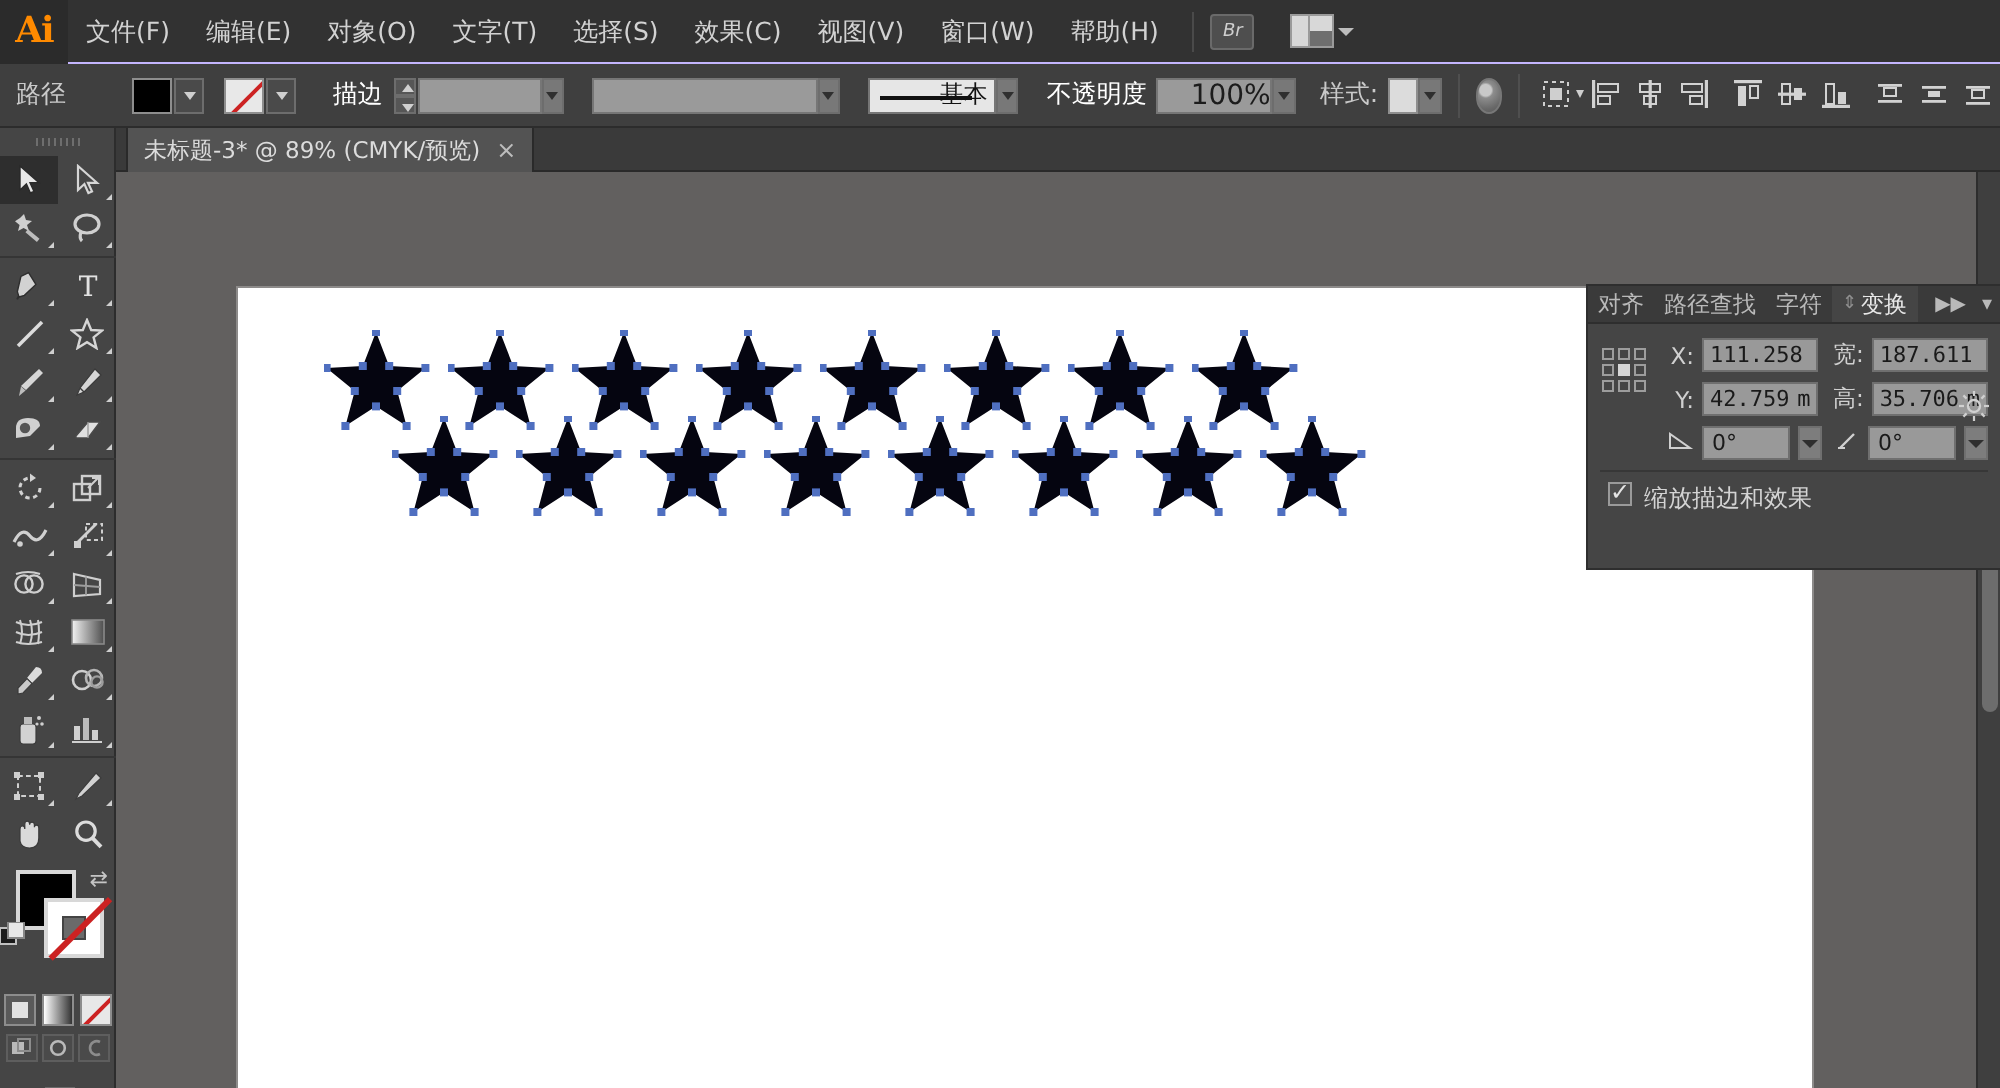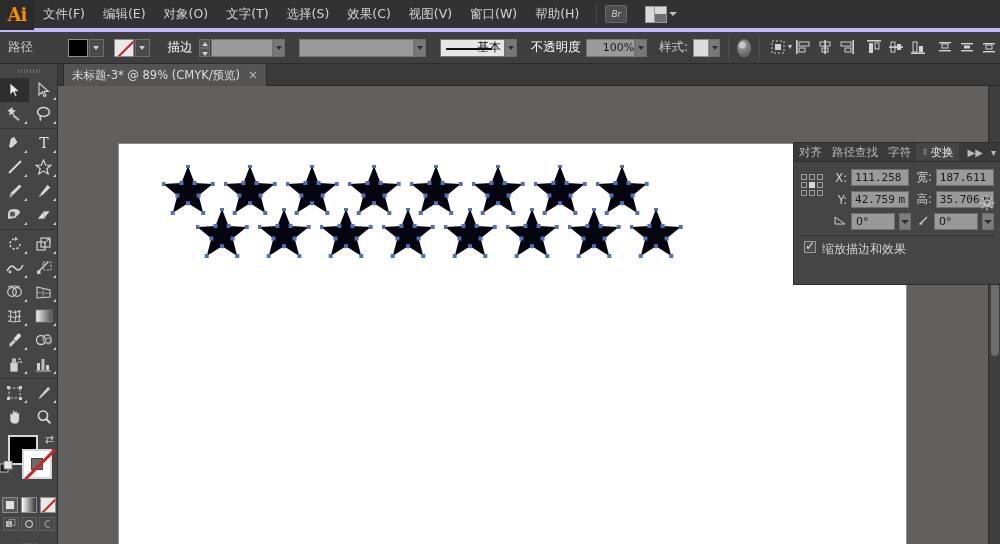--- a/index.html
+++ b/index.html
@@ -8,21 +8,21 @@
     font-family:"DejaVu Sans","Liberation Sans",sans-serif;
     background:#3c3c3c; color:#c8c8c8; font-size:12px;
     -webkit-font-smoothing:antialiased;
   }
   #app { position:relative; width:1000px; height:544px; background:#535353; }
 
   
   .menubar {
     position:absolute; left:0; top:0; width:1000px; height:32px;
     background:#323232; display:flex; align-items:center;
-    border-bottom:4px solid #c4b5fd;
+    border-bottom:1px solid #c4b5fd;
   }
   .ai-logo {
     width:34px; height:32px; display:flex; align-items:center; justify-content:center;
     color:#ff8a00; font-weight:bold; font-size:18px; font-family:"DejaVu Serif",serif;
     letter-spacing:-1px; background:#2b2b2b;
   }
   .menu-item {
     padding:0 9px; height:32px; line-height:32px; color:#d2d2d2;
     font-size:12.5px; white-space:nowrap; cursor:default;
   }
@@ -92,21 +92,21 @@
   .brush-box {
     height:18px; width:85px; background:#e6e6e6; border:1px solid #767676;
     display:flex; align-items:center; justify-content:flex-end; padding-right:3px;
     color:#111; font-size:12px; position:relative;
   }
   .brush-box::before {
     content:""; position:absolute; left:5px; top:8px; width:46px; height:2px; background:#111;
   }
   .opacity-field {
     height:18px; width:60px; background:#9a9a9a; border:1px solid #767676;
-    display:flex; align-items:center; padding-left:16px; color:#1c1c1c; font-size:11px;
+    display:flex; align-items:center; padding-left:16px; color:#1c1c1c; font-size:14px;
   }
   .round-btn {
     width:18px; height:18px; border-radius:50%;
     background:radial-gradient(circle at 35% 32%, #c9c9c9 0 22%, #8d8d8d 30%, #6a6a6a 70%, #565656 100%);
     border:1px solid #777;
   }
   .vline { width:1px; height:22px; background:#4f4f4f; margin:0 8px; }
   .align-ico {
     width:18px; height:18px; margin:0 3px; position:relative; display:inline-block;
   }

